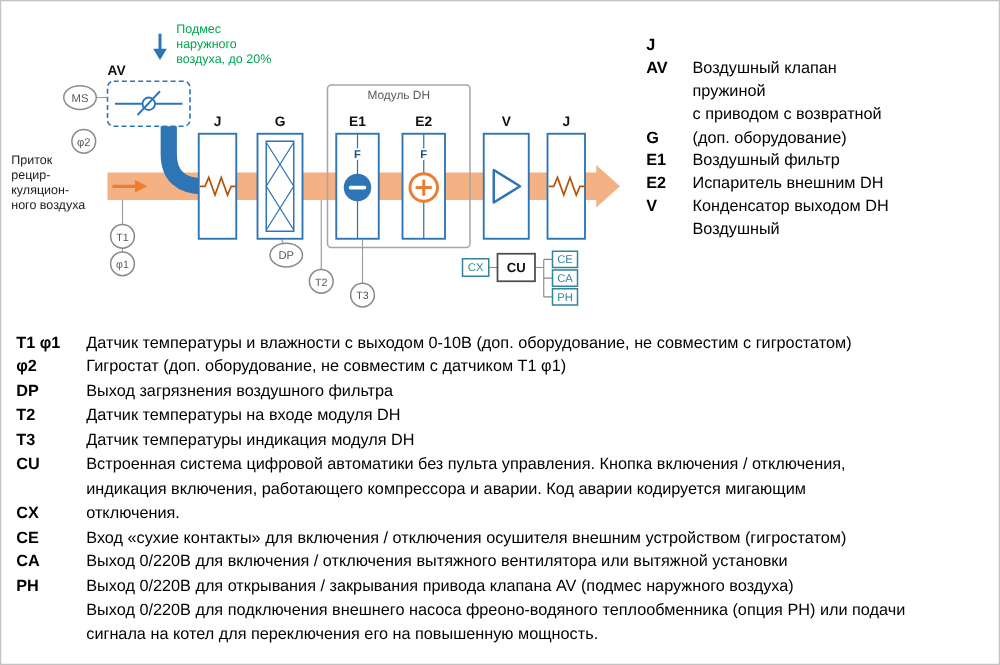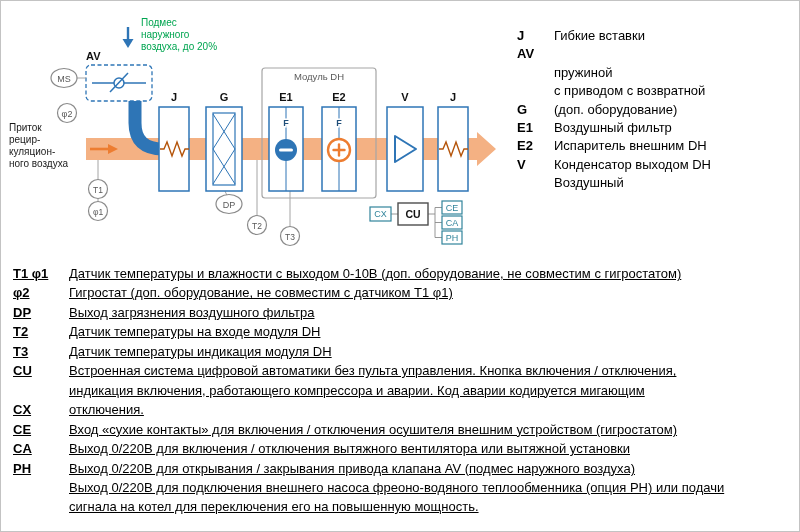--- a/index.html
+++ b/index.html
@@ -3,21 +3,21 @@
 <meta charset="utf-8">
 <style>
   html,body{margin:0;padding:0;}
   body{font-family:"Liberation Sans",sans-serif;background:#ffffff;}
   .page{position:relative;width:800px;height:532px;background:#ffffff;border:1px solid #c3c3c3;box-sizing:border-box;overflow:hidden;font-family:"Liberation Sans",sans-serif;}
   .diagram-svg{position:absolute;left:0;top:0;}
   svg text{font-family:"Liberation Sans",sans-serif;}
   .legend-right{position:absolute;left:516px;top:26px;font-size:13px;color:#000;}
   .legend-right .row{display:grid;grid-template-columns:37px 1fr;line-height:18.4px;white-space:nowrap;}
   .legend-bottom{position:absolute;left:12px;top:263px;font-size:13px;color:#000;}
-  .legend-bottom .row{display:grid;grid-template-columns:56px 1fr;line-height:19.45px;white-space:nowrap;text-decoration:underline;}
+  .legend-bottom .row{display:grid;grid-template-columns:56px 1fr;line-height:19.45px;white-space:nowrap;}
   .key{font-weight:bold;}
 </style>
 </head>
 <body>
 
 <div class="page">
 
   <svg class="diagram-svg" width="510" height="260" viewBox="0 0 510 260">
 
     <polygon points="85,137 476,137 476,131 495,148 476,165 476,159 85,159" fill="#F4B183"></polygon>
@@ -113,24 +113,24 @@
 
     <text x="8" y="130" font-size="10" fill="#1a1a1a">Приток</text>
     <text x="8" y="142" font-size="10" fill="#1a1a1a">рецир-</text>
     <text x="8" y="154" font-size="10" fill="#1a1a1a">куляцион-</text>
     <text x="8" y="166" font-size="10" fill="#1a1a1a">ного воздуха</text>
   </svg>
 
   <div class="legend-right">
     <div class="row">
         <span class="key">J</span>
-        <span>Гибкие вставки</span>
       </div>
     <div class="row">
         <span class="key">AV</span>
+        <span>Воздушный клапан</span>
       </div>
     <div class="row">
         <span class="key"></span>
         <span>пружиной</span>
       </div>
     <div class="row">
         <span class="key"></span>
         <span>с приводом с возвратной</span>
       </div>
     <div class="row">

